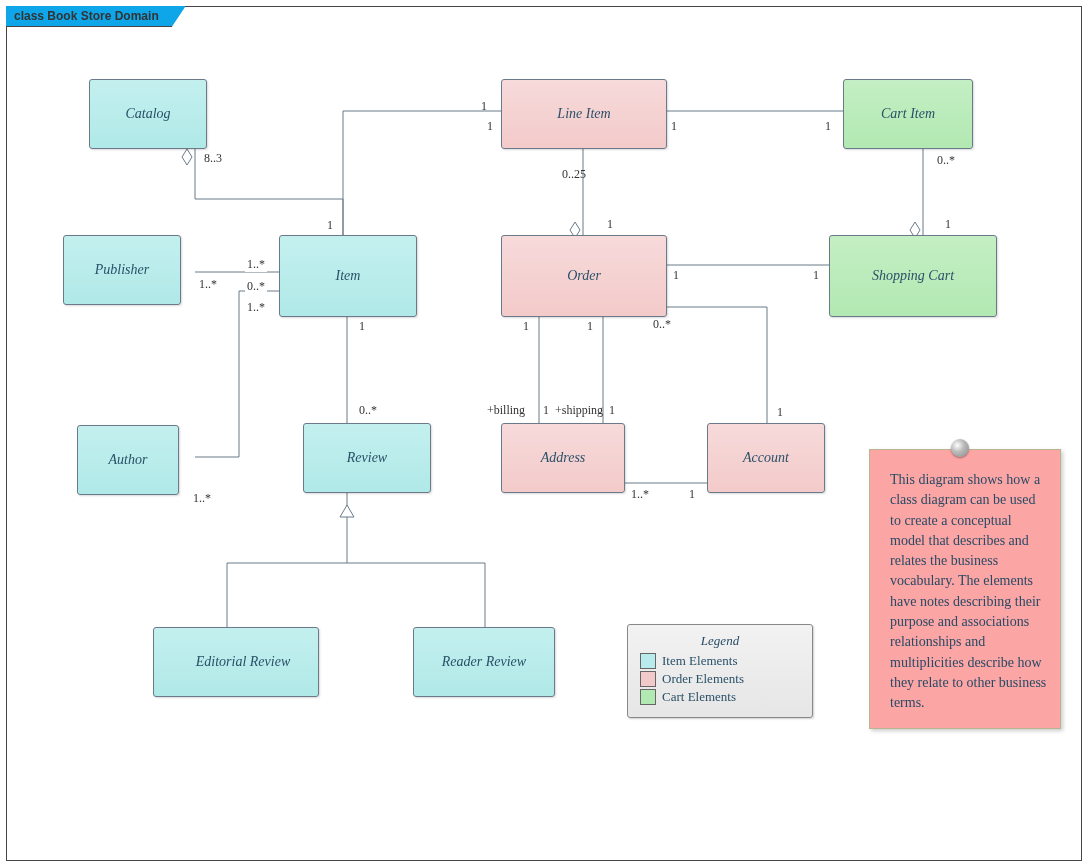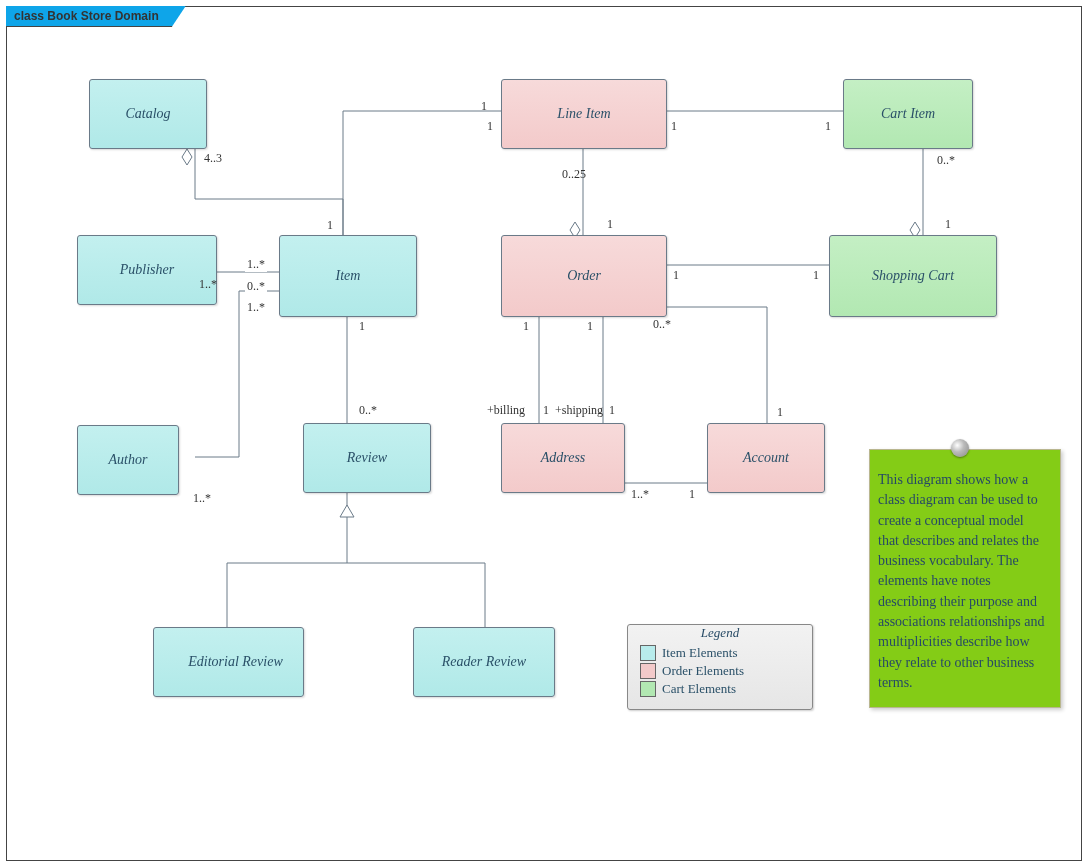--- a/index.html
+++ b/index.html
@@ -61,21 +61,21 @@
   }
   .mult.on-white {
     background: #fff;
     padding: 0 2px;
   }
   .legend {
     position: absolute;
     border: 1px solid #888;
     background: linear-gradient(180deg,#f2f2f2,#e6e6e6);
     border-radius: 3px;
-    padding: 0 12px 10px 12px;
+    padding: 8px 12px 10px 12px;
     box-shadow: 1px 1px 2px rgba(0,0,0,.2);
     font-family: "Segoe Script", "Comic Sans MS", cursive;
     color: #2a5068;
   }
   .legend .ltitle {
     text-align: center;
     margin-bottom: 4px;
     font-style: italic;
     color: #274a65;
     font-size: 13px;
@@ -86,24 +86,24 @@
     gap: 6px;
     margin: 2px 0;
     font-size: 13px;
   }
   .swatch {
     width: 14px; height: 14px;
     border: 1px solid #666;
   }
   .note {
     position: absolute;
-    background: #84cc16;
+    background: #fca5a5;
     border: 1px solid #b9b68f;
     box-shadow: 2px 2px 4px rgba(0,0,0,.2);
-    padding: 20px 12px 14px 8px;
+    padding: 20px 12px 14px 20px;
     font-family: "Segoe Script", "Comic Sans MS", cursive;
     color: #274a65;
     font-size: 14px;
     line-height: 1.45;
     box-sizing: border-box;
   }
   .pin {
     position: absolute;
     width: 18px; height: 18px;
     border-radius: 50%;
@@ -168,33 +168,33 @@
       <use href="#diamond" transform="translate(908 215) rotate(90)"></use>
 
       <path d="M660 104 L836 104"></path>
     </g>
   </svg>
 
   <div id="class-container">
       <div class="klass cyan" style="left: 82px; top: 72px; width: 118px; height: 70px;">
         <span>Catalog</span>
       </div>
-      <div class="klass cyan" style="left: 70px; top: 228px; width: 140px; height: 70px; justify-content: center;">
+      <div class="klass cyan" style="left: 56px; top: 228px; width: 118px; height: 70px; justify-content: center;">
         <span>Publisher</span>
       </div>
       <div class="klass cyan" style="left: 70px; top: 418px; width: 102px; height: 70px;">
         <span>Author</span>
       </div>
       <div class="klass cyan" style="left: 272px; top: 228px; width: 138px; height: 82px;">
         <span>Item</span>
       </div>
       <div class="klass cyan" style="left: 296px; top: 416px; width: 128px; height: 70px;">
         <span>Review</span>
       </div>
-      <div class="klass cyan" style="left: 146px; top: 620px; width: 151px; height: 70px; padding-left: 20px;">
+      <div class="klass cyan" style="left: 146px; top: 620px; width: 166px; height: 70px; padding-left: 20px;">
         <span>Editorial Review</span>
       </div>
       <div class="klass cyan" style="left: 406px; top: 620px; width: 142px; height: 70px;">
         <span>Reader Review</span>
       </div>
       <div class="klass pink" style="left: 494px; top: 72px; width: 166px; height: 70px;">
         <span>Line Item</span>
       </div>
       <div class="klass pink" style="left: 494px; top: 228px; width: 166px; height: 82px;">
         <span>Order</span>
@@ -206,21 +206,21 @@
         <span>Account</span>
       </div>
       <div class="klass green" style="left: 836px; top: 72px; width: 130px; height: 70px;">
         <span>Cart Item</span>
       </div>
       <div class="klass green" style="left: 822px; top: 228px; width: 168px; height: 82px;">
         <span>Shopping Cart</span>
       </div>
     </div>
 
-  <span class="mult" style="left:197px; top:144px">4..3</span>
+  <span class="mult" style="left:197px; top:144px">8..3</span>
   <span class="mult" style="left:320px; top:211px">1</span>
 
   <span class="mult" style="left:474px; top:92px">1</span>
   <span class="mult" style="left:480px; top:112px">1</span>
 
   <span class="mult" style="left:192px; top:270px">1..*</span>
   <span class="mult on-white" style="left:238px; top:250px">1..*</span>
 
   <span class="mult" style="left:186px; top:484px">1..*</span>
   <span class="mult on-white" style="left:238px; top:272px">0..*</span>

